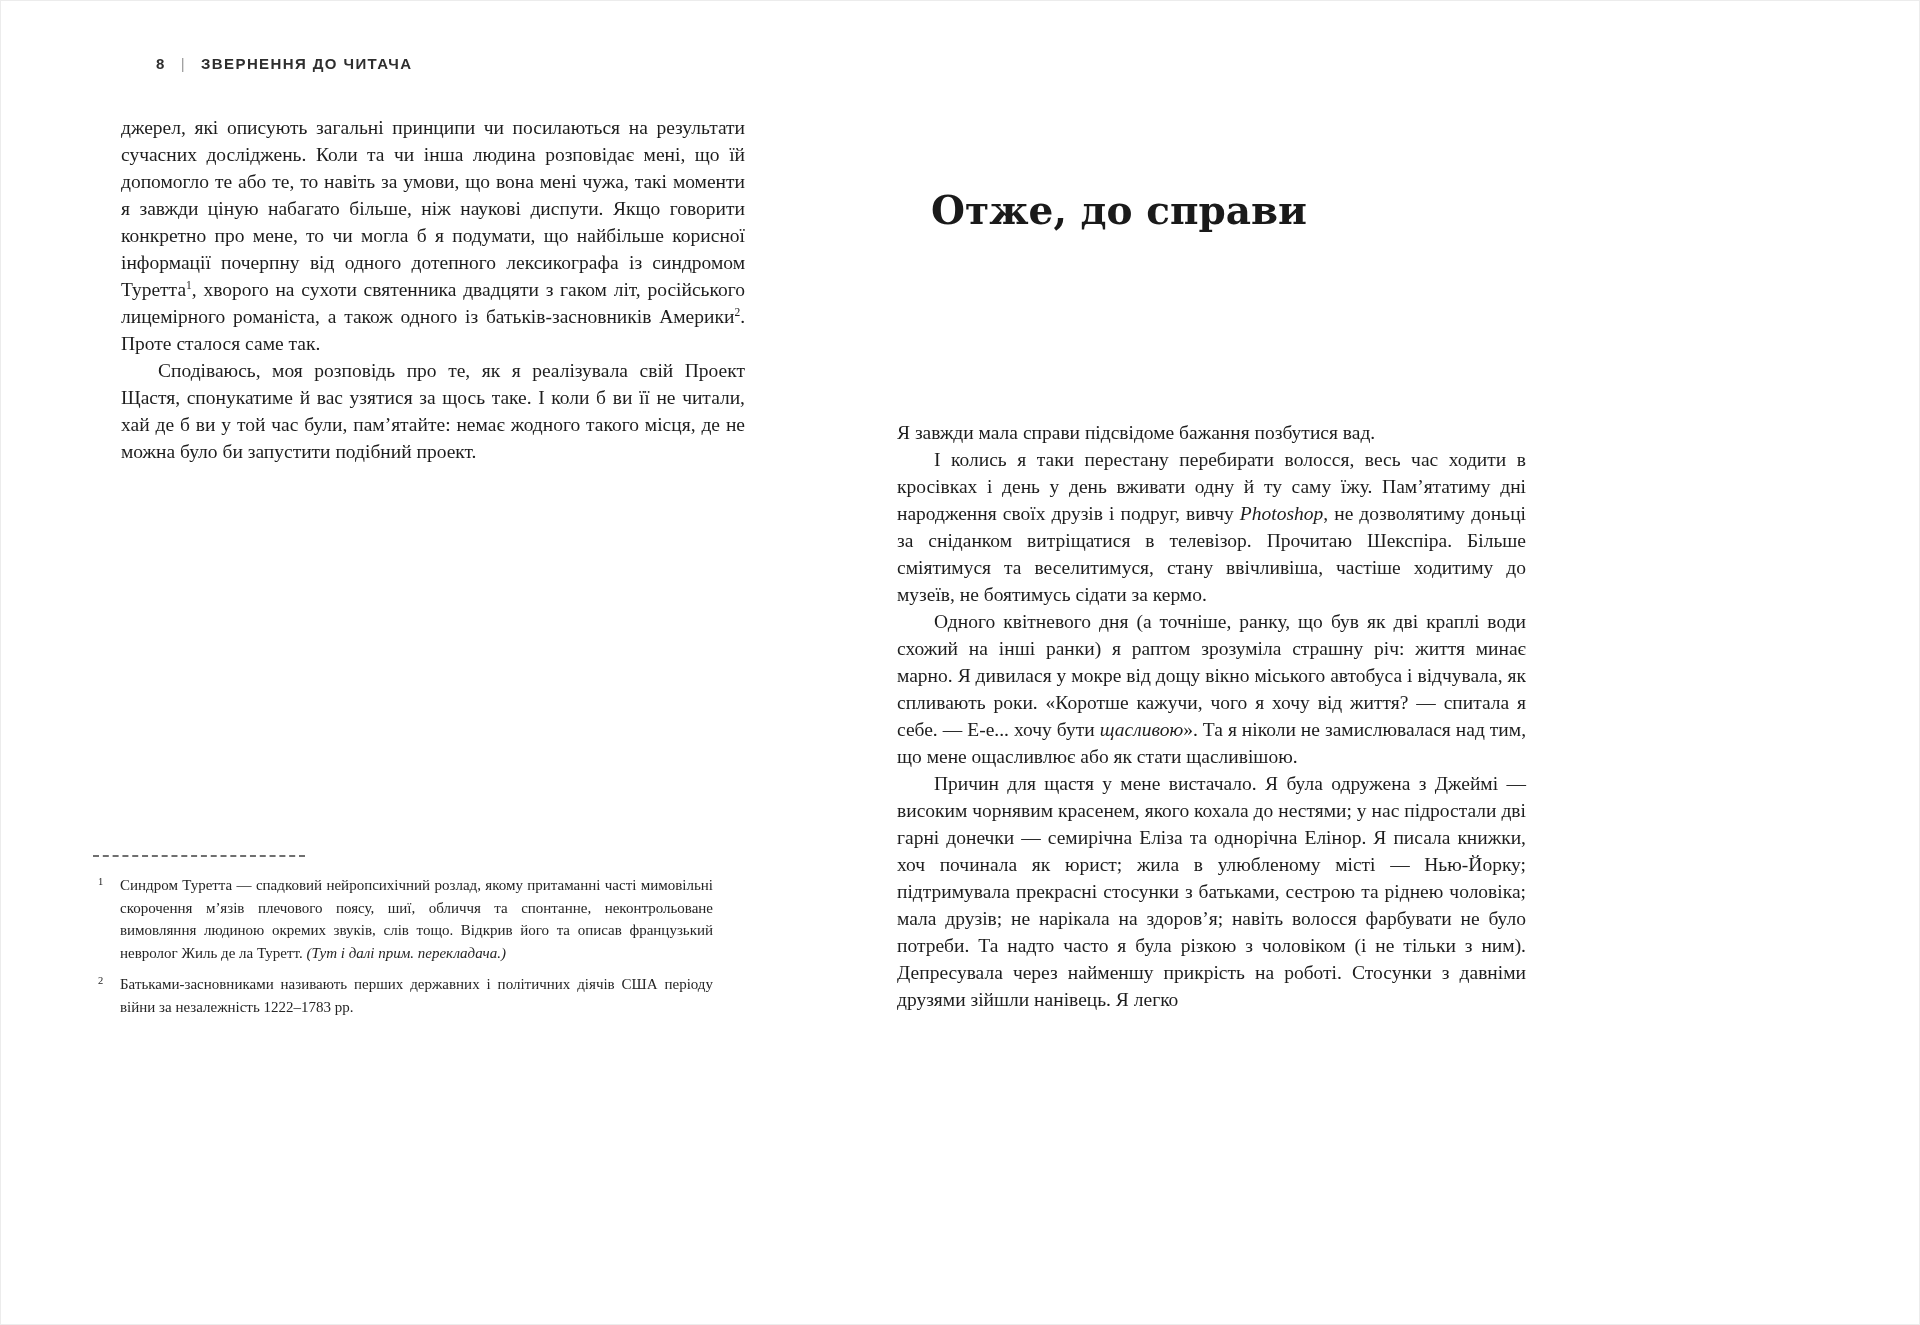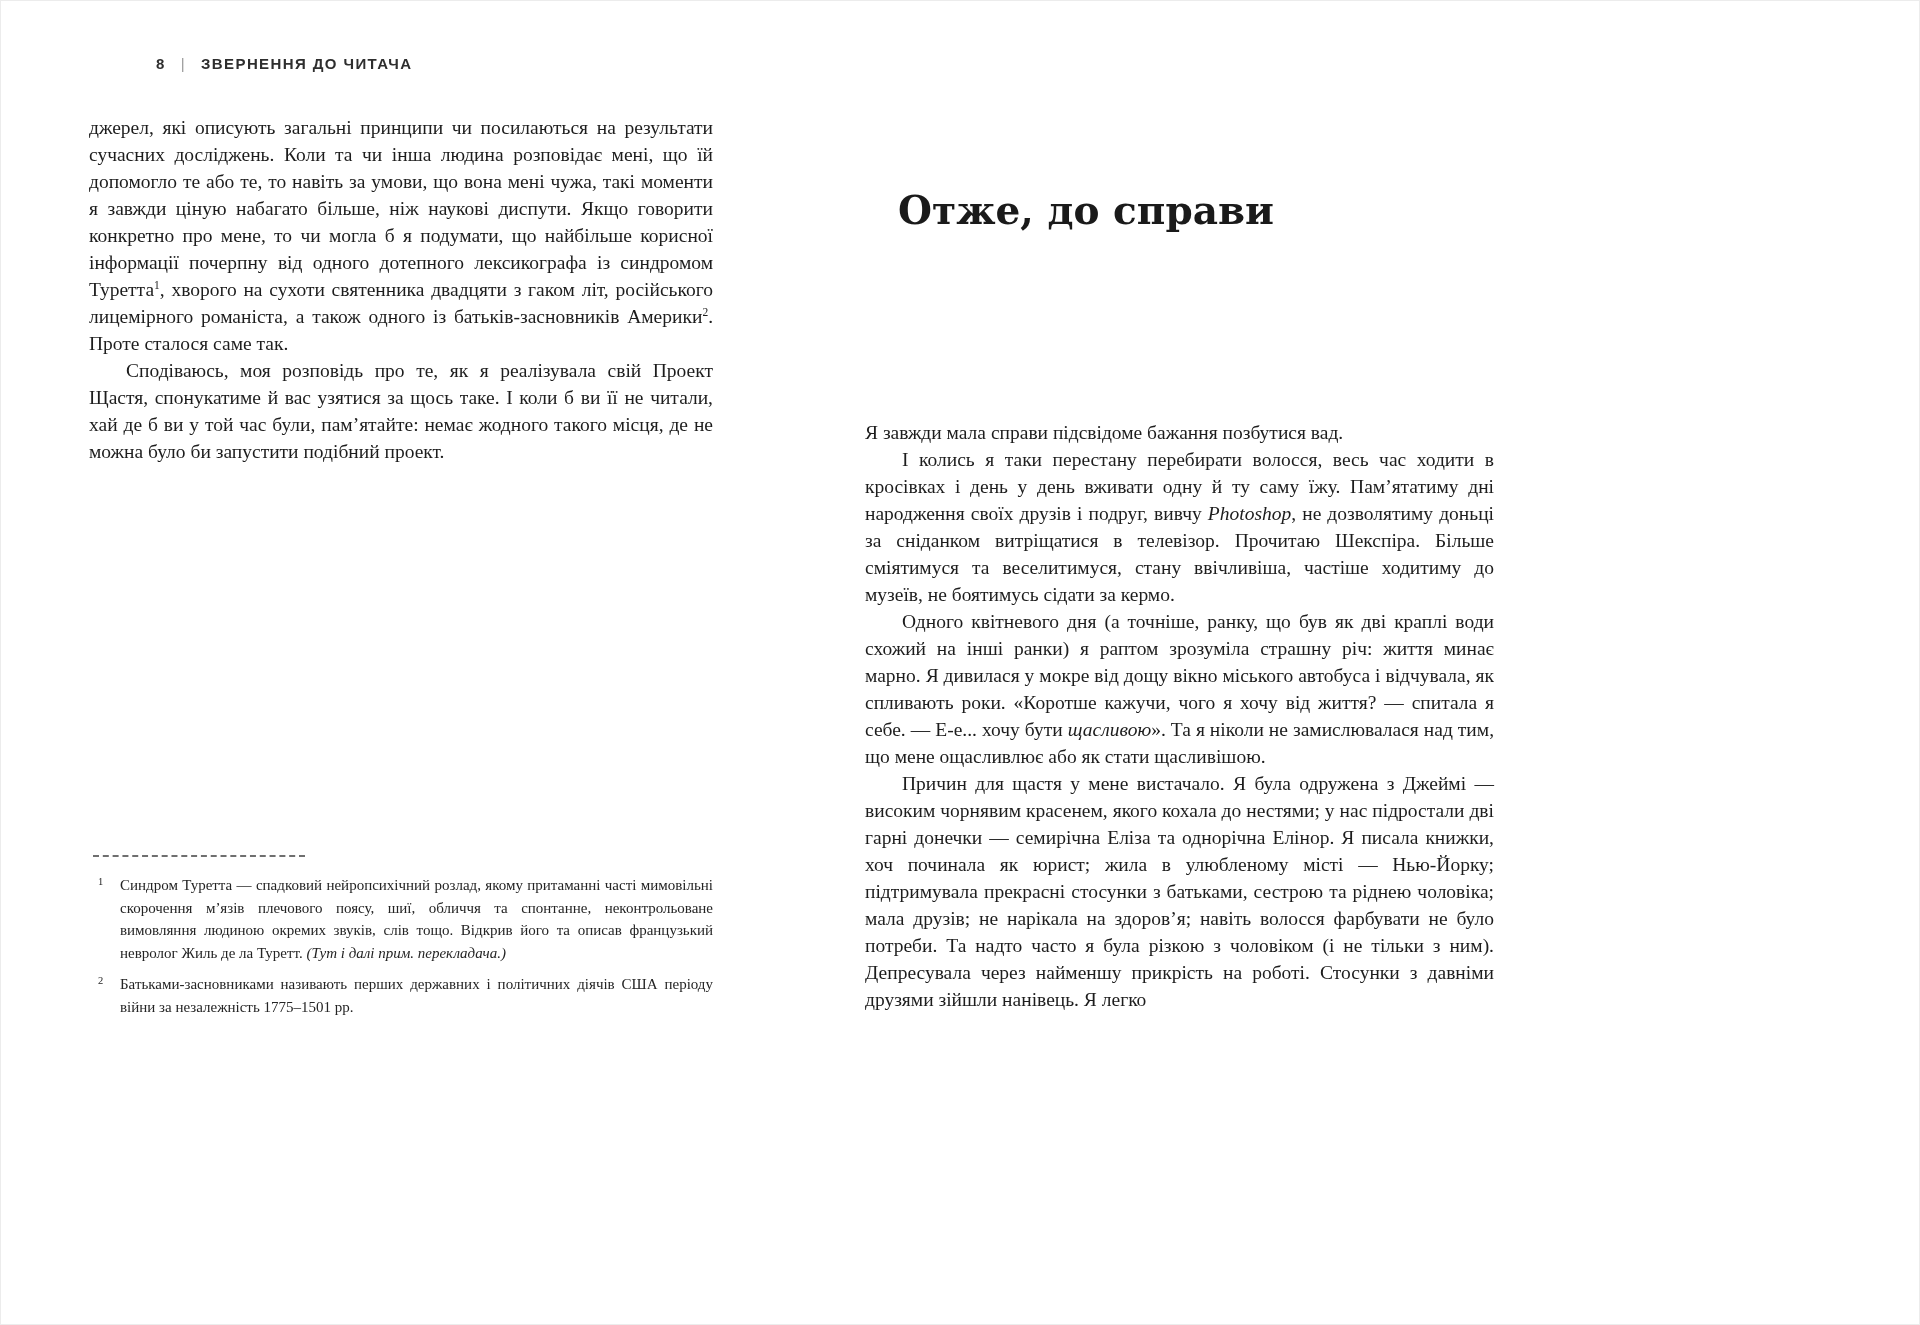--- a/index.html
+++ b/index.html
@@ -25,32 +25,33 @@
     color:#2e2e2e;
     display:flex; align-items:baseline; gap:15px;
     white-space:nowrap;
   }
   .running-head .sep { color:#9a9a9a; font-weight:normal; }
 
   .body-text {
     position:absolute;
     font-size:19.5px; line-height:27px;
     text-align:justify;
+    margin-left:32px;
   }
   .body-text.left-col  { left:88px;  top:113px; width:624px; }
   .body-text.right-col { left:864px; top:418px; width:629px; }
 
   .para { text-align:justify; }
   .para.indent { text-indent:37px; }
   .para sup { font-size:11.5px; line-height:0; }
   .para em { }
 
   .chapter-title {
     position:absolute; left:864px; top:186px; width:442px;
-    text-align:center;
+    text-align:right;
     font-family:"DejaVu Serif", serif;
     font-weight:bold; font-size:39px; color:#1a1a1a;
     white-space:nowrap;
   }
 
   
   .footnotes { position:absolute; left:92px; top:854px; width:620px; }
   .fn-sep {
     width:212px; height:0;
     border-top:2px dashed #6f6f6f;
@@ -84,21 +85,21 @@
 
     <div class="body-text left-col">
         <p class="para"><span>джерел, які описують загальні принципи чи посилаються на результати сучасних досліджень. Коли та чи інша людина розповідає мені, що їй допомогло те або те, то навіть за умови, що вона мені чужа, такі моменти я завжди ціную набагато більше, ніж наукові диспути. Якщо говорити конкретно про мене, то чи могла б я подумати, що найбільше корисної інформації почерпну від одного дотепного лексикографа із синдромом Туретта</span><sup>1</sup><span>, хворого на сухоти святенника двадцяти з гаком літ, російського лицемірного романіста, а також одного із батьків-засновників Америки</span><sup>2</sup><span>. Проте сталося саме так.</span></p>
         <p class="para indent"><span>Сподіваюсь, моя розповідь про те, як я реалізувала свій Проект Щастя, спонукатиме й вас узятися за щось таке. І коли б ви її не читали, хай де б ви у той час були, пам’ятайте: немає жодного такого місця, де не можна було би запустити подібний проект.</span></p>
       </div>
 
     <div class="footnotes">
       <div class="fn-sep"></div>
       <div>
           <div class="footnote"><span class="fn-marker">1</span><span><span>Синдром Туретта — спадковий нейропсихічний розлад, якому притаманні часті мимовільні скорочення м’язів плечового поясу, шиї, обличчя та спонтанне, неконтрольоване вимовляння людиною окремих звуків, слів тощо. Відкрив його та описав французький невролог Жиль де ла Туретт. </span><em>(Тут і далі прим. перекладача.)</em></span></div>
-          <div class="footnote"><span class="fn-marker">2</span><span><span>Батьками-засновниками називають перших державних і політичних діячів США періоду війни за незалежність 1775–1501 рр.</span></span></div>
+          <div class="footnote"><span class="fn-marker">2</span><span><span>Батьками-засновниками називають перших державних і політичних діячів США періоду війни за незалежність 1222–1783 рр.</span></span></div>
         </div>
     </div>
   </div>
 
   <div>
     <h1 class="chapter-title">Отже, до справи</h1>
 
     <div class="body-text right-col">
         <p class="para"><span>Я завжди мала справи підсвідоме бажання позбутися вад.</span></p>
         <p class="para indent"><span>І колись я таки перестану перебирати волосся, весь час ходити в кросівках і день у день вживати одну й ту саму їжу. Пам’ятатиму дні народження своїх друзів і подруг, вивчу </span><em>Photoshop</em><span>, не дозволятиму доньці за сніданком витріщатися в телевізор. Прочитаю Шекспіра. Більше сміятимуся та веселитимуся, стану ввічливіша, частіше ходитиму до музеїв, не боятимусь сідати за кермо.</span></p>

